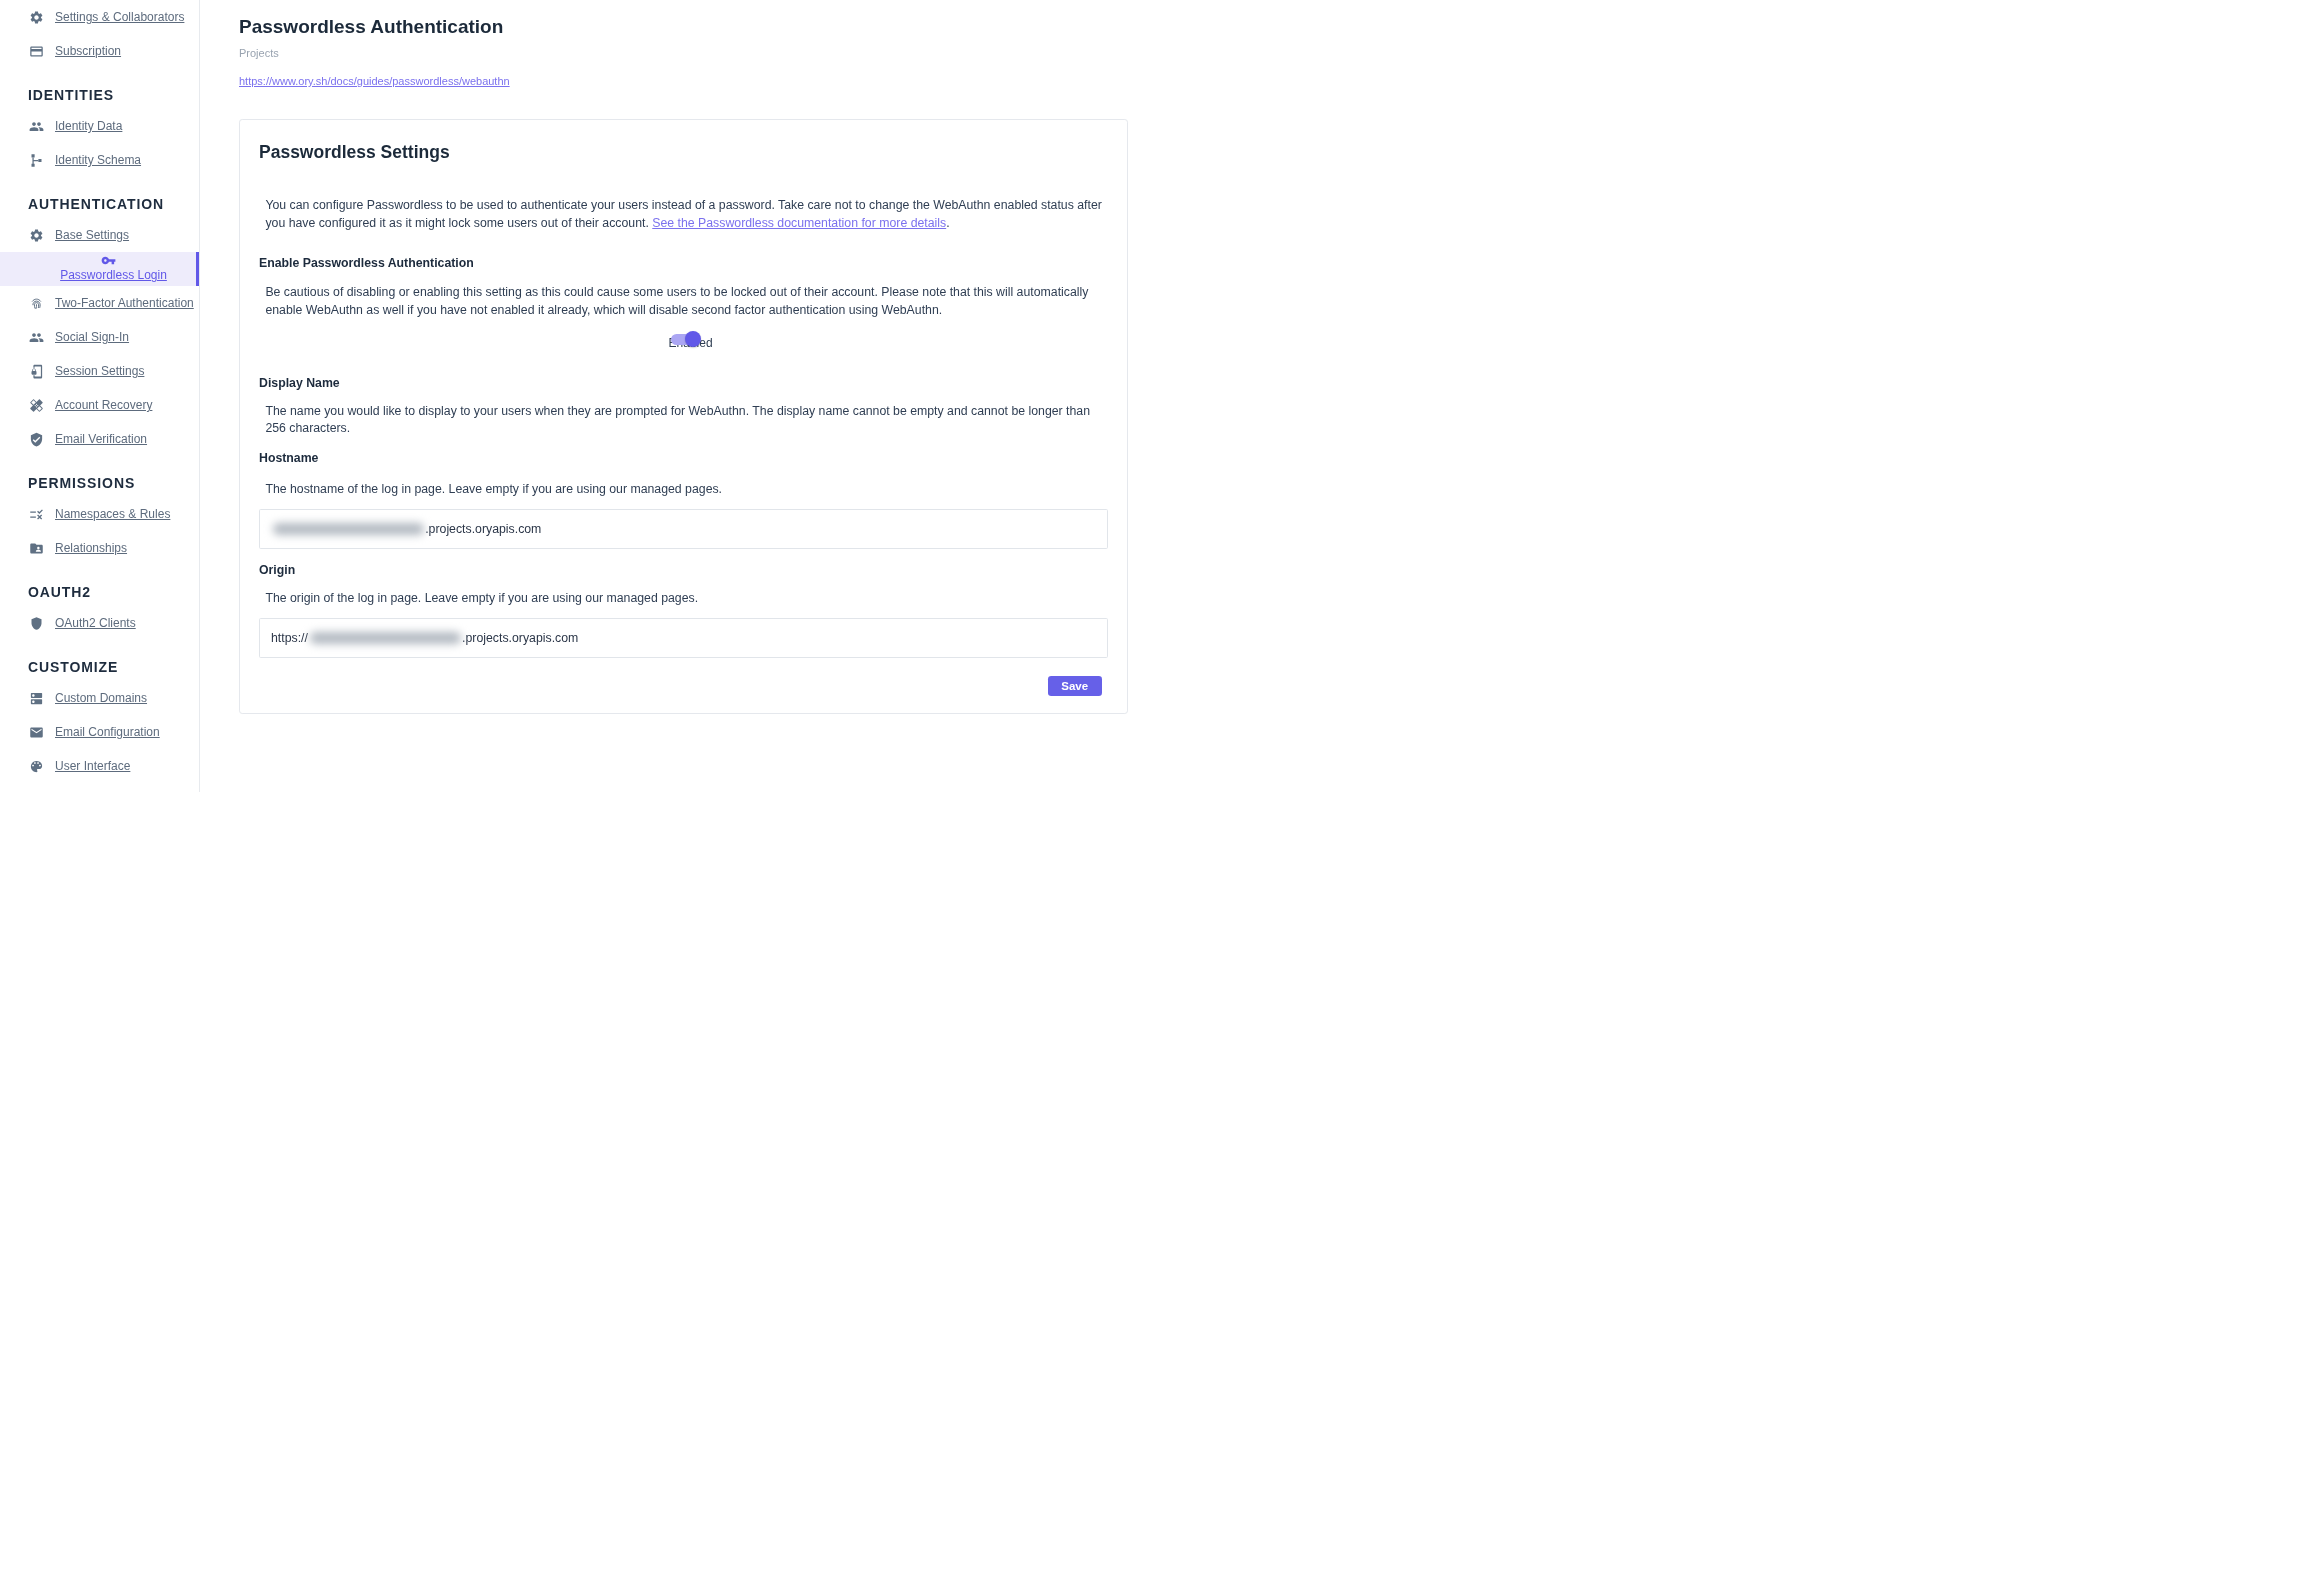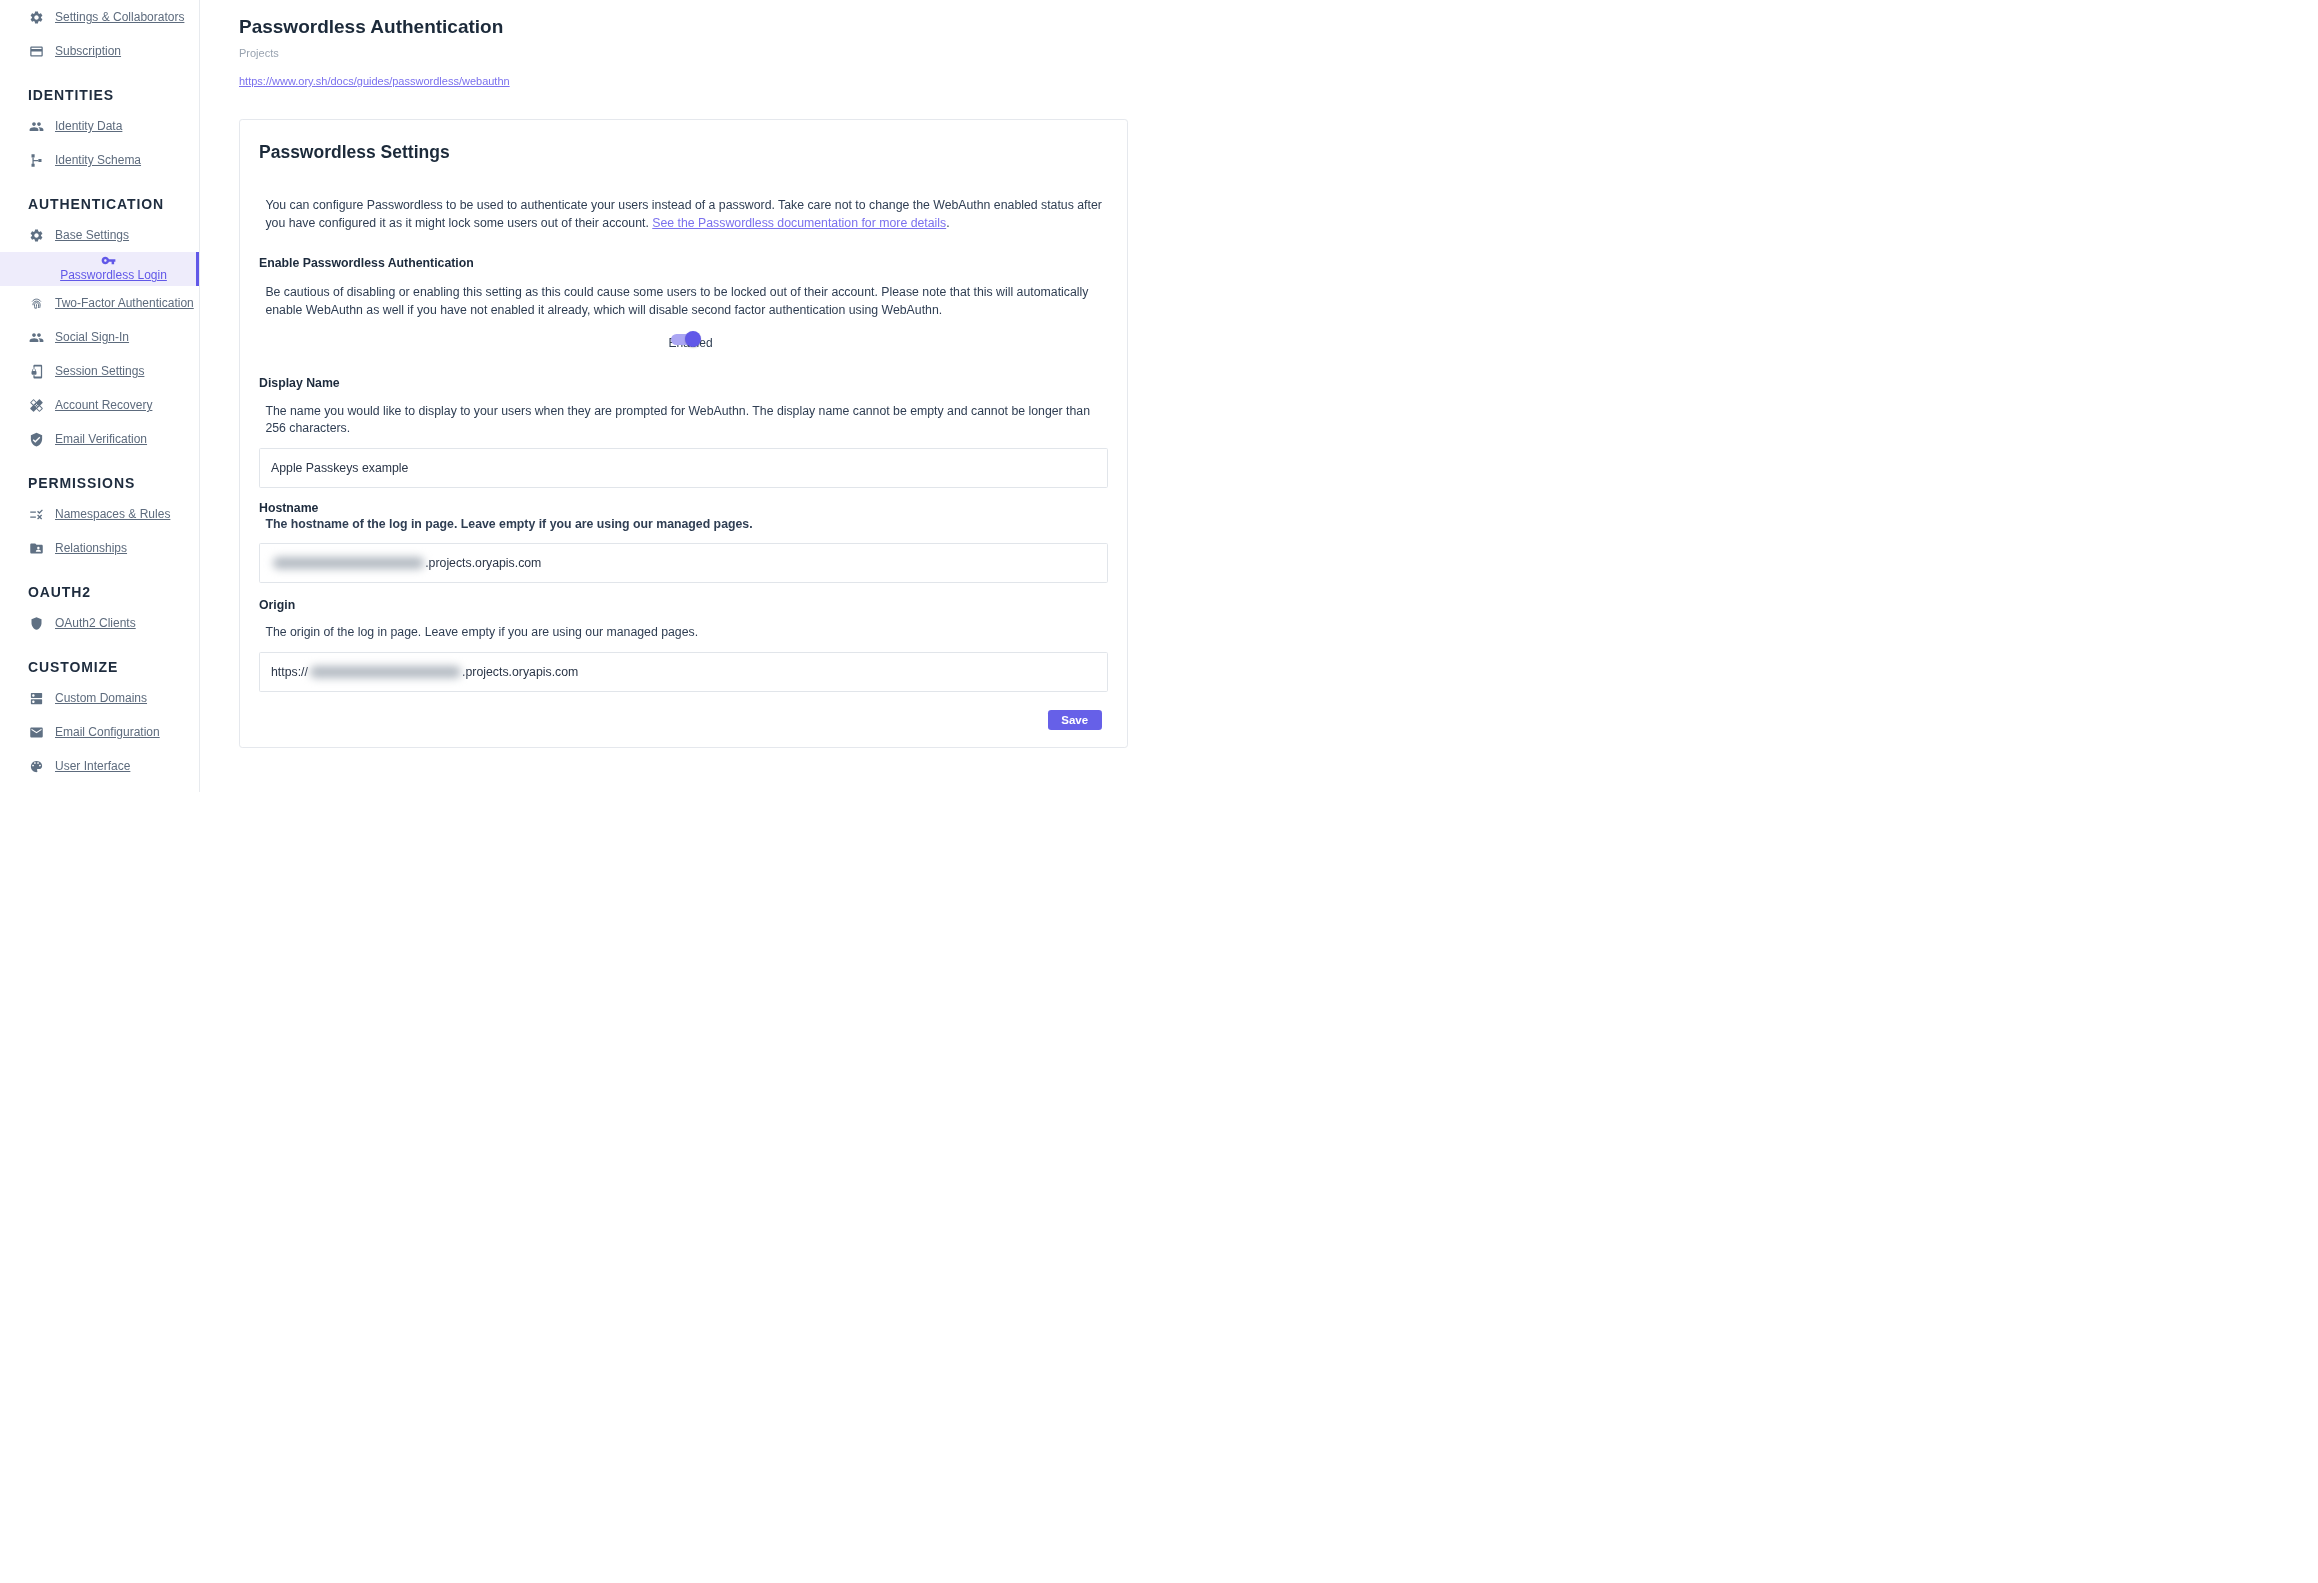--- a/index.html
+++ b/index.html
@@ -58,21 +58,21 @@
   .p-enable{margin-top:13.5px;max-width:844px;}
   .toggle-row{margin-top:12px;padding-left:3.2px;display:flex;align-items:center;height:19px;flex-direction:column;}
   .switch{position:relative;width:29px;height:16px;display:inline-block;cursor:pointer;}
   .switch .track{position:absolute;left:0;top:2.4px;width:26px;height:11px;border-radius:5.6px;background:#aba6f3;}
   .switch .thumb{position:absolute;right:-1.6px;top:0;width:16px;height:16px;border-radius:50%;
     background:#6158e8;box-shadow:0 0.8px 1.6px rgba(0,0,0,.25);}
   .toggle-label{margin-left:11px;font-size:12px;color:#2f3e53;}
   .h-display{margin-top:25.4px;}
   .p-display{margin-top:12.7px;max-width:844px;}
   .h-host{margin-top:13.5px;}
-  .p-host{margin-top:0;font-weight:bold;}
+  .p-host{margin-top:16px;}
   .h-origin{margin-top:14.3px;}
   .p-origin{margin-top:12px;}
   .field{
     margin-top:10.3px;width:100%;box-sizing:border-box;height:40px;
     border:0.8px solid #e1e5ea;border-radius:1.6px;background:#fff;
     display:flex;align-items:center;padding:0 11px;
     font-size:12.3px;color:#2b3648;
   }
   input.field{display:block;line-height:38px;outline:none;font-family:inherit;}
   .redacted{
@@ -280,21 +280,20 @@
       <div class="toggle-row">
         <span class="switch">
           <span class="track"></span>
           <span class="thumb"></span>
         </span>
         <span class="toggle-label">Enabled</span>
       </div>
 
       <h3 class="sub-h h-display">Display Name</h3>
       <p class="para p-display">The name you would like to display to your users when they are prompted for WebAuthn. The display name cannot be empty and cannot be longer than 256 characters.</p>
-      <input class="field" type="text" value="Apple Passkeys example" style="">
 
       <h3 class="sub-h h-host">Hostname</h3>
       <p class="para p-host">The hostname of the log in page. Leave empty if you are using our managed pages.</p>
       <div class="field">
         <span class="redacted"></span>
           <span>.projects.oryapis.com</span>
       </div>
 
       <h3 class="sub-h h-origin">Origin</h3>
       <p class="para p-origin">The origin of the log in page. Leave empty if you are using our managed pages.</p>

